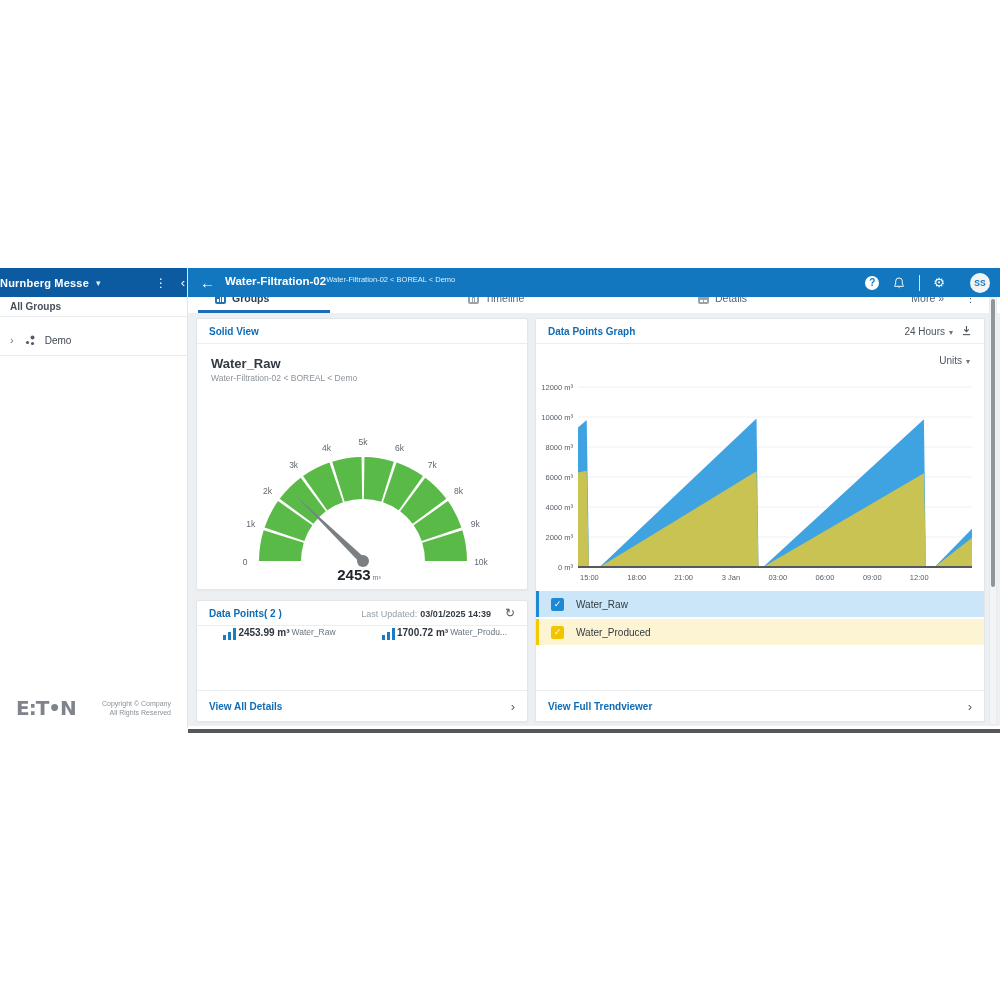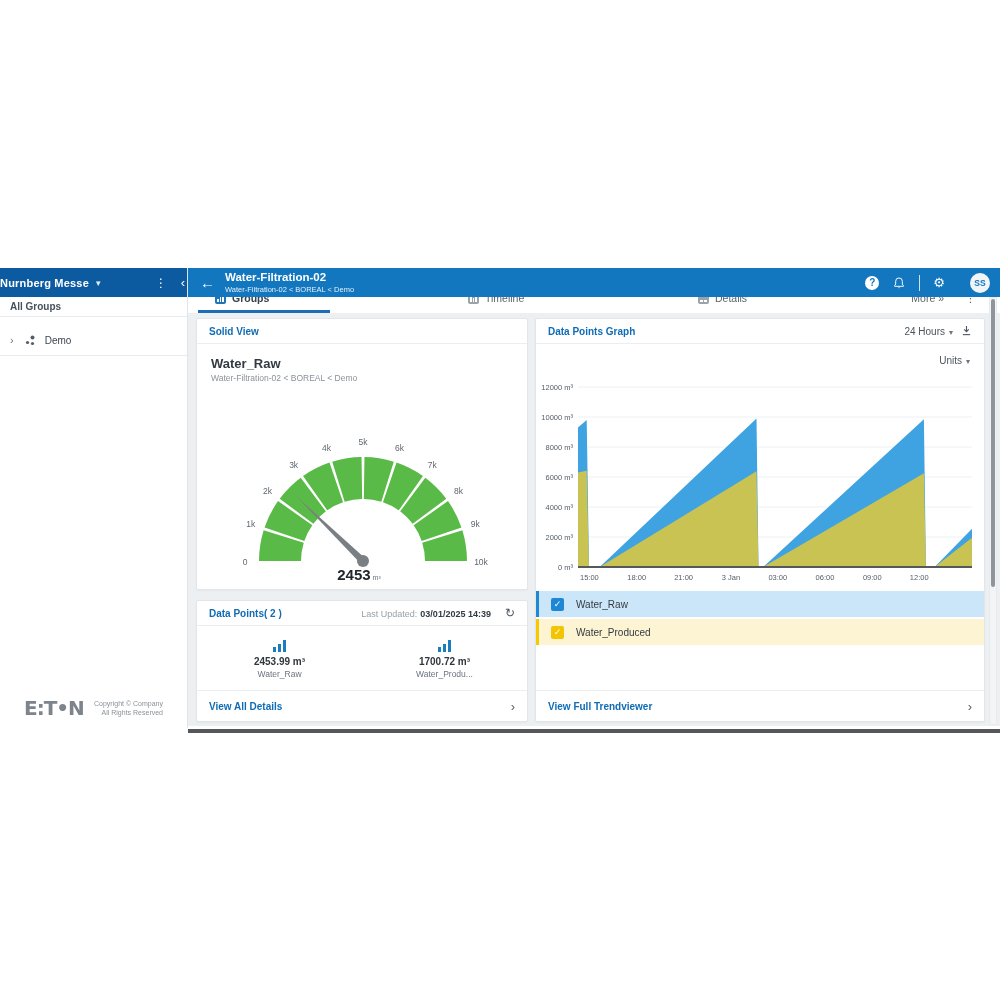--- a/index.html
+++ b/index.html
@@ -13,29 +13,29 @@
   .org-name { font-size:11px; font-weight:bold; letter-spacing:.2px; }
   .org-caret { font-size:9px; margin-left:7px; opacity:.9; }
   .sb-spacer { flex:1; }
   .sb-kebab { font-size:12px; padding:0 8px; }
   .sb-collapse { font-size:13px; padding:0 2px 0 6px; }
   .sb-row { font-size:10px; color:#3c4650; border-bottom:1px solid #e8ebee; display:flex; align-items:center; }
   .row-allgroups { position:absolute; top:29px; left:0; right:0; height:20px; padding:0 10px; font-weight:bold; color:#46505a; }
   .row-demo { position:absolute; top:57px; left:0; right:0; height:31px; padding:0 10px; }
   .tree-chevron { color:#6b7480; font-size:11px; margin-right:10px; }
   .dots-icon { margin-right:8px; display:inline-flex; }
-  .sidebar-footer { position:absolute; left:0; right:0; top:422px; height:36px; display:flex; align-items:center; padding:0 24px; }
+  .sidebar-footer { position:absolute; left:0; right:0; top:422px; height:36px; display:flex; align-items:center; padding:0 16px; }
   .eaton-logo { font-size:20px; font-weight:900; color:#7d848c; letter-spacing:-1px; font-family:"DejaVu Sans", sans-serif; }
   .copyright { margin-left:auto; text-align:right; font-size:7px; line-height:9px; color:#8a9199; }
 
   
   .main { position:absolute; left:188px; top:0; right:0; height:465px; }
   .topbar { position:absolute; top:0; left:0; right:0; height:29px; background:#1277bf; color:#fff; display:flex; align-items:center; z-index:5; padding:0 10px 0 8px; }
   .back-arrow { font-size:15px; padding:0 10px 0 4px; line-height:29px; }
-  .title-block { display:flex; flex-direction:column; justify-content:center; line-height:1; }
+  .title-block { display:flex; flex-direction:row; justify-content:center; line-height:1; }
   .app-title { font-size:11.5px; font-weight:bold; margin-bottom:2px; }
   .app-breadcrumb { font-size:7.5px; color:rgba(255,255,255,.88); }
   .topbar-right { margin-left:auto; display:flex; align-items:center; gap:13px; }
   .help-icon { width:14px; height:14px; border-radius:50%; background:#fff; color:#1277bf; font-size:10px; font-weight:bold; display:flex; align-items:center; justify-content:center; }
   .bell-icon svg { display:block; }
   .icon-divider { width:1px; height:16px; background:rgba(255,255,255,.8); }
   .gear-icon { font-size:13px; line-height:1; font-family:"DejaVu Sans", sans-serif; }
   .avatar { width:20px; height:20px; border-radius:50%; background:#f2f5f7; color:#1277bf; font-size:8.5px; font-weight:bold; display:flex; align-items:center; justify-content:center;margin-left:12px; }
 
   
@@ -65,21 +65,21 @@
   .card-gauge { left:8px; top:5px; width:332px; height:272px; }
   .gauge-title { position:absolute; left:14px; top:37px; font-size:13px; font-weight:bold; color:#333a42; }
   .gauge-subtitle { position:absolute; left:14px; top:54px; font-size:8.5px; color:#8a929a; }
   #gauge-svg { position:absolute; left:16px; top:95px; }
 
   .card-datapoints { left:8px; top:287px; width:332px; height:122px; }
   .dp-updated-label { color:#98a0a8; font-size:9px; }
   .dp-updated-value { color:#333a42; font-size:9px; font-weight:bold; margin-left:3px; }
   .refresh-icon { font-size:12px; color:#4c555e; margin-left:6px; }
   .dp-items { position:absolute; top:26px; left:0; right:0; height:64px; display:flex; }
-  .dp-item { flex:1; display:flex; flex-direction:column; align-items:center; justify-content:center; gap:2px; }
+  .dp-item { flex:1; display:flex; align-items:flex-start; justify-content:center; gap:2px; }
   .dp-bars { display:flex; align-items:flex-end; gap:2px; height:13px; margin-bottom:2px; }
   .dp-bars i { display:block; width:3px; background:#1c7cc0; }
   .dp-value { font-size:10px; font-weight:bold; color:#2f363d; }
   .dp-label { font-size:8.5px; color:#6b7480; }
 
   .card-graph { left:347px; top:5px; width:450px; height:404px; }
   .units-row { position:absolute; top:36px; right:14px; font-size:10px; color:#4c555e; }
   .caret { font-size:8px; margin-left:4px; color:#6b7480; }
   #chart-svg { position:absolute; left:4px; top:58px; }
   .legend { position:absolute; left:0; right:0; top:272px; }

